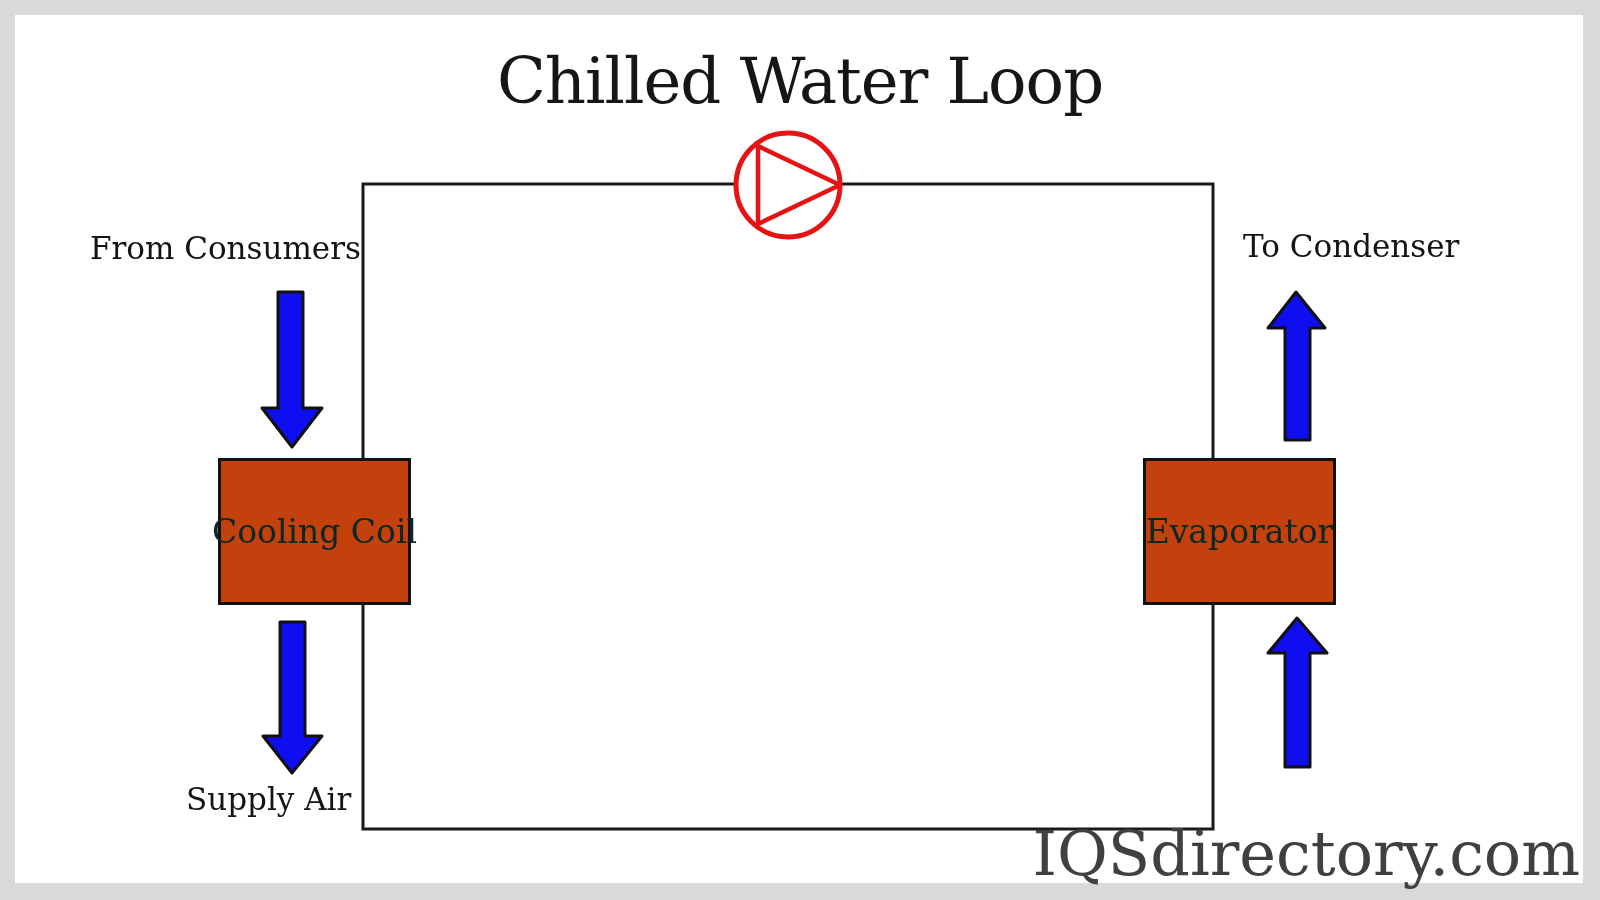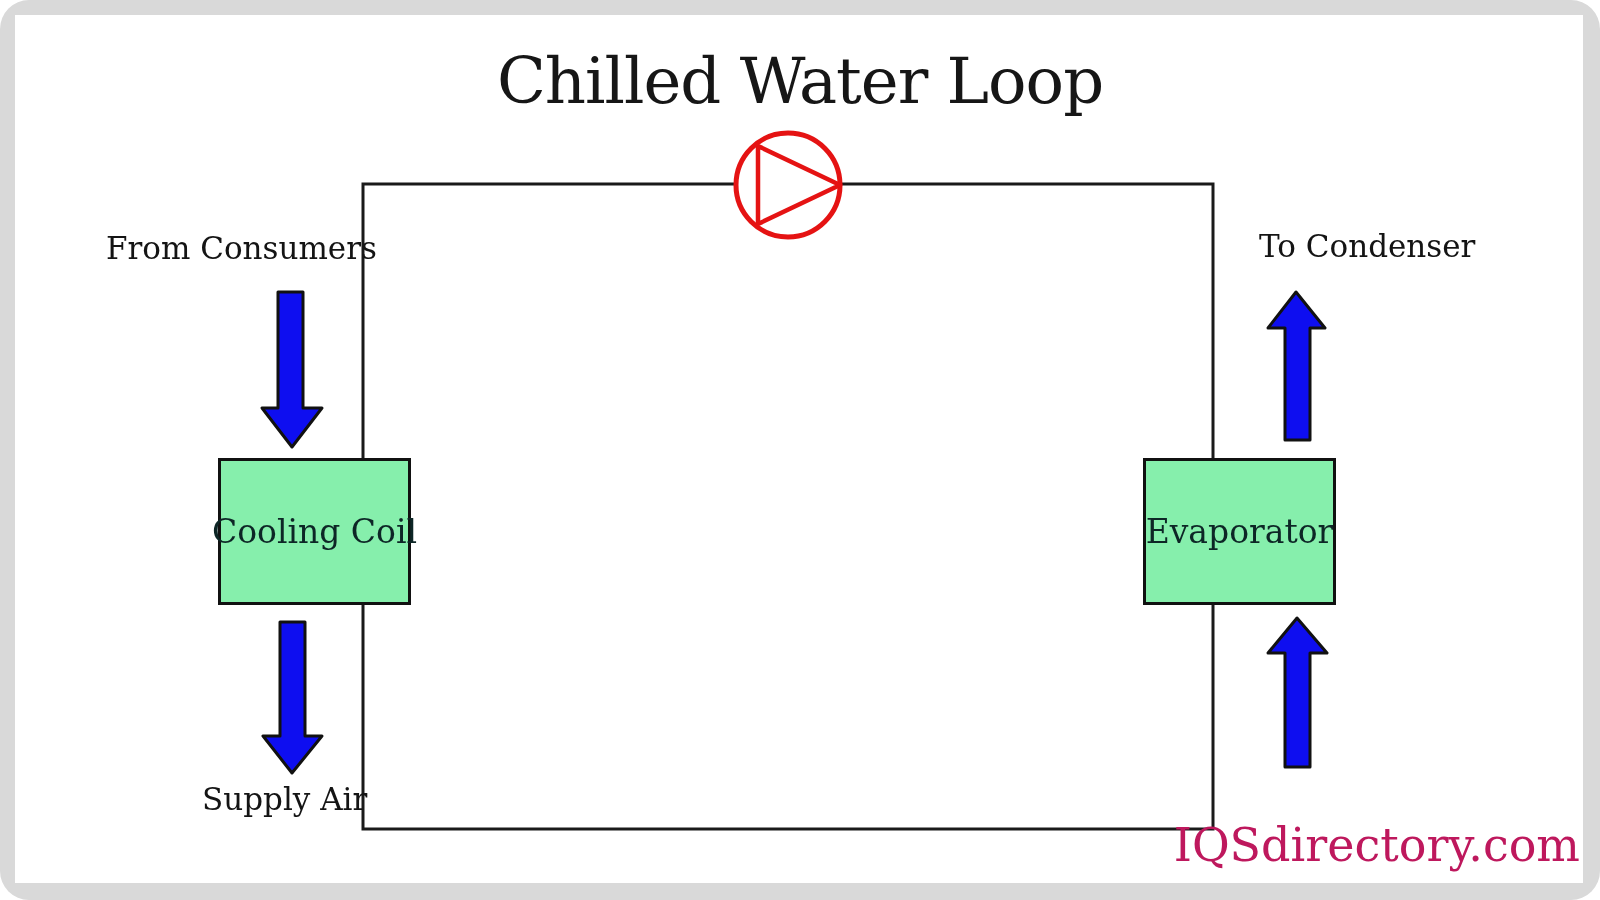--- a/index.html
+++ b/index.html
@@ -6,21 +6,20 @@
     margin: 0;
     padding: 0;
   }
   .page {
     position: relative;
     width: 1600px;
     height: 900px;
     background: #d9d9d9;
     overflow: hidden;
     font-family: "DejaVu Serif", serif;
-    border-radius: 29px;
   }
   .canvas {
     position: absolute;
     left: 15px;
     top: 15px;
     width: 1568px;
     height: 868px;
     background: #ffffff;
   }
   .diagram-svg {
@@ -39,51 +38,50 @@
     font-size: 64px;
     letter-spacing: -1px;
     color: #161616;
     line-height: 1.1;
   }
   .comp-box {
     position: absolute;
     box-sizing: border-box;
     width: 193px;
     height: 147px;
-    background: #86efac;
+    background: #c2410c;
     border: 3px solid #111111;
     display: flex;
     align-items: center;
     justify-content: center;
   }
   .comp-box span {
     font-size: 33px;
     color: #0d2626;
     white-space: nowrap;
   }
   .box-cooling { left: 218px; top: 458px; }
   .box-evap   { left: 1143px; top: 458px; }
   .label {
     position: absolute;
     font-size: 31px;
     color: #141414;
     white-space: nowrap;
     line-height: 1;
-    margin-left: 16px;
   }
   .lbl-from-consumers { left: 90px;   top: 233px; }
   .lbl-to-condenser   { left: 1243px; top: 231px; text-align: center; }
   .lbl-supply-air     { left: 186px;  top: 784px; }
   .lbl-from-condenser { left: 1242px; top: 784px; }
   .watermark {
     position: absolute;
     right: 20px;
     top: 820px;
-    font-size: 46px;
-    color: #be185d;
+    font-size: 62px;
+    color: #404040;
     white-space: nowrap;
     line-height: 1.1;
   }
 </style>
 </head>
 <body>
 
 <div class="page">
 
   <div class="canvas"></div>

